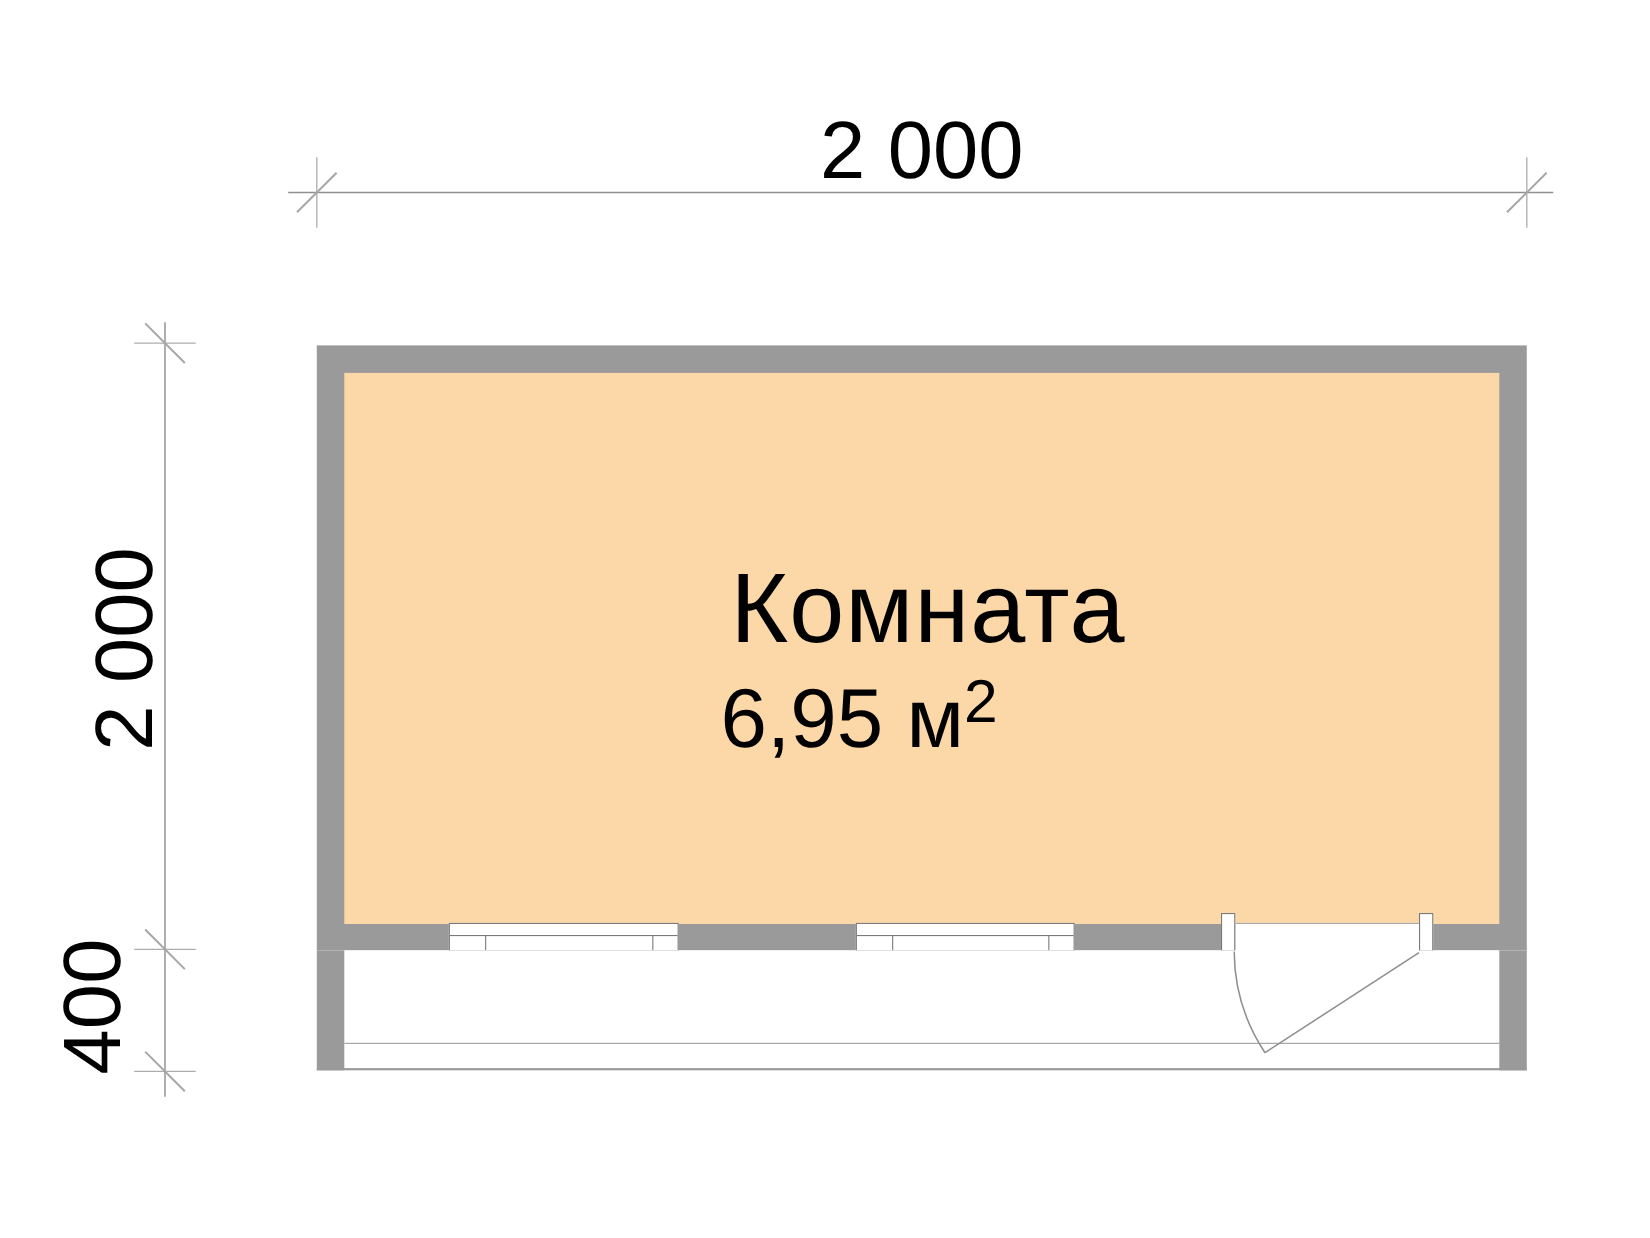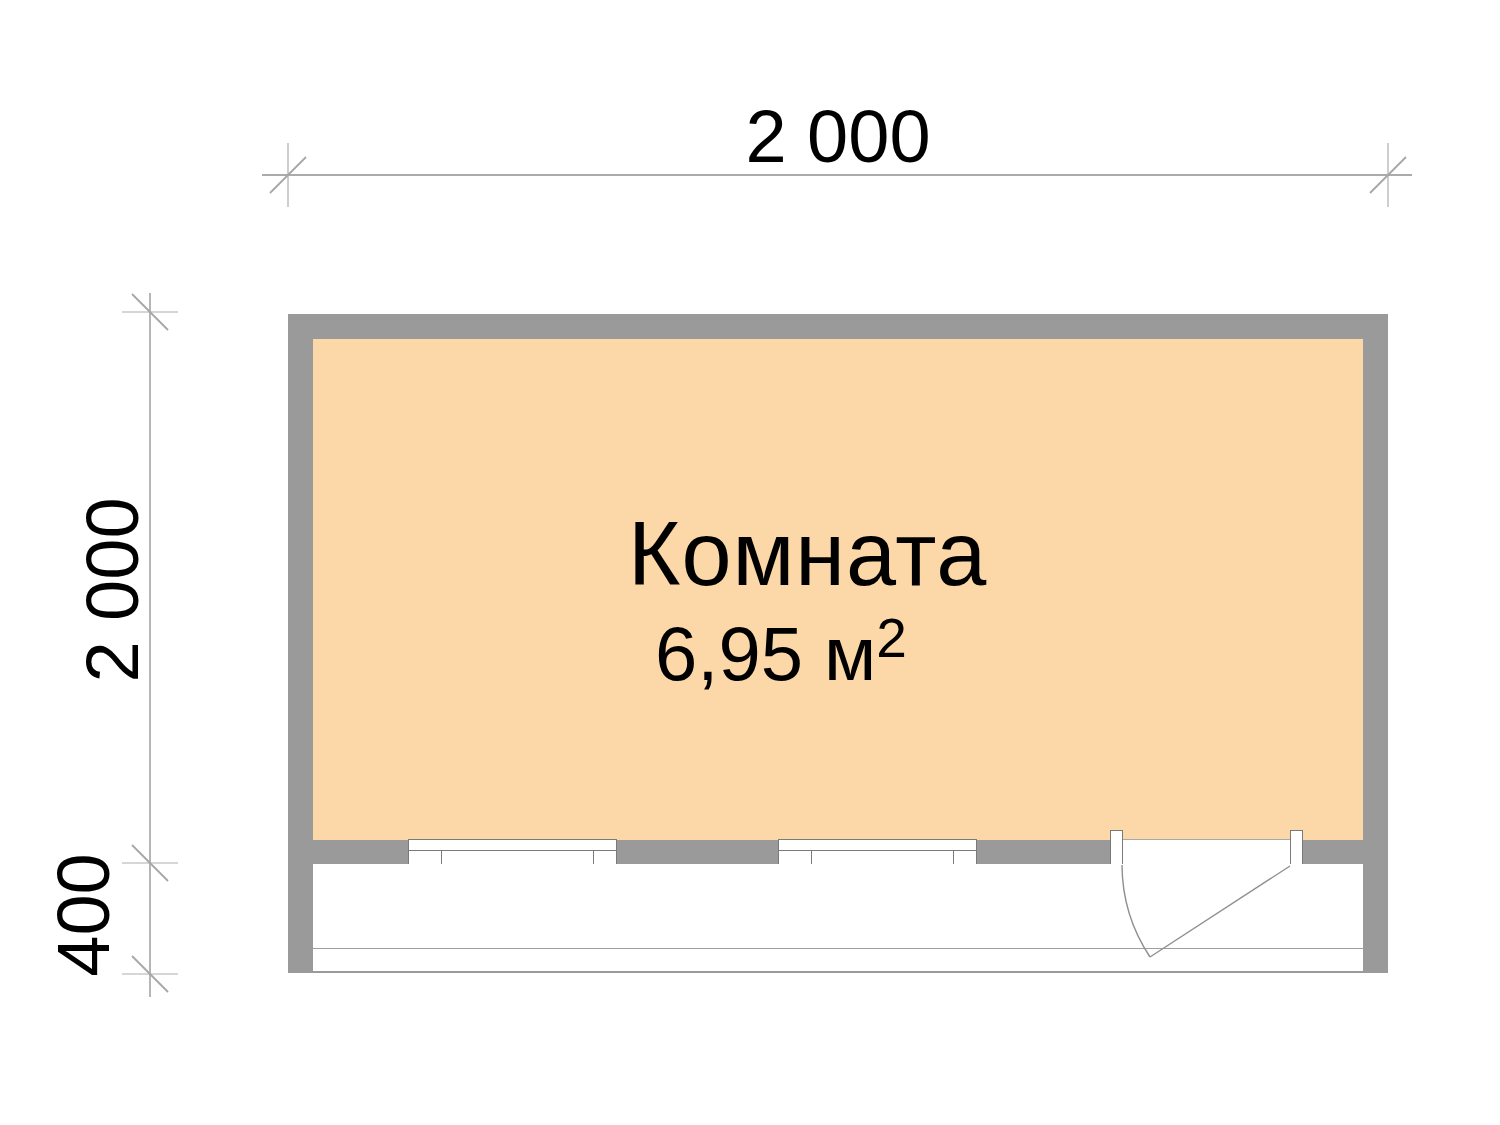--- a/index.html
+++ b/index.html
@@ -6,21 +6,21 @@
   #stage{
     position:relative;width:1500px;height:1125px;background:#ffffff;overflow:hidden;
     font-family:"Liberation Sans","DejaVu Sans",sans-serif;color:#000;
   }
   .abs{position:absolute;}
 
   
   .outer-wall{left:288px;top:314px;width:1100px;height:550px;background:#9A9A9A;}
   .room-fill{left:313px;top:339px;width:1050px;height:501px;background:#FCD7A7;}
 
-  .room-name{left:628px;top:509px;font-size:90px;line-height:90px;letter-spacing:1px;white-space:nowrap;}
+  .room-name{left:664px;top:509px;font-size:90px;line-height:90px;letter-spacing:1px;white-space:nowrap;}
   .room-area{left:655px;top:616px;font-size:76px;line-height:76px;white-space:nowrap;}
   .room-area sup{font-size:55px;line-height:0;vertical-align:23px;}
 
   
   .window{top:839px;height:26px;background:#fff;border:1px solid #7a7a7a;box-sizing:border-box;}
   .window-1{left:408px;width:209px;}
   .window-2{left:778px;width:199px;}
   .win-mid{position:absolute;left:0;right:0;top:10px;height:1px;background:#7a7a7a;}
   .win-tick{position:absolute;top:10px;bottom:0;width:1px;background:#7a7a7a;}
   .win-tick.l{left:32px;}

